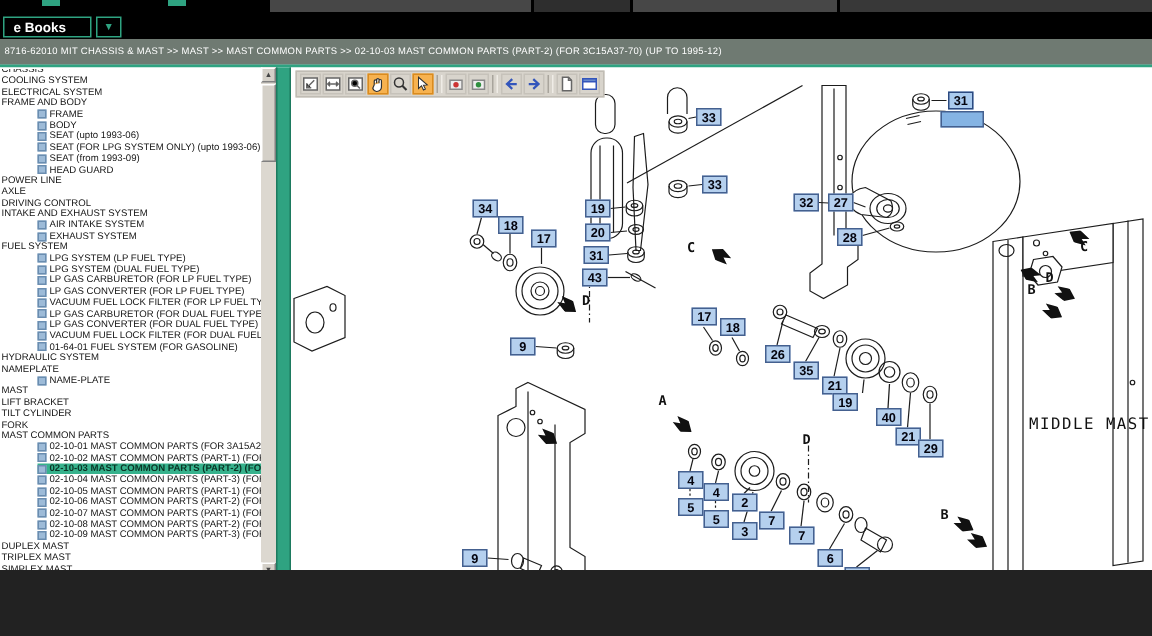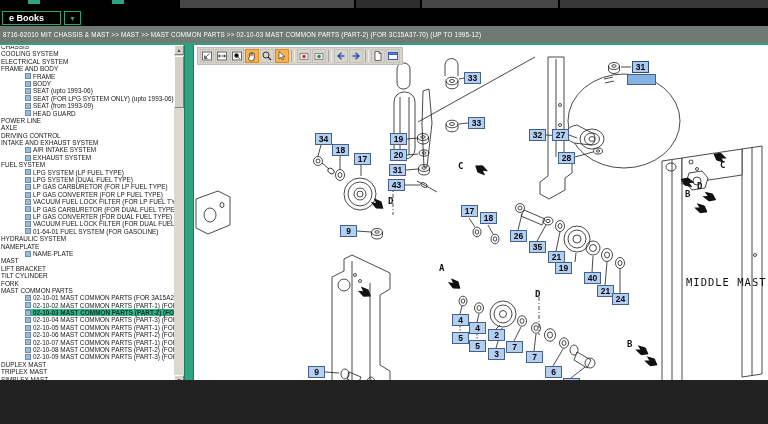--- a/index.html
+++ b/index.html
@@ -517,21 +517,21 @@
           <div class="callout" style="left: 364px; top: 107px;">28</div>
           <div class="callout" style="left: 146px; top: 180px;">9</div>
           <div class="callout" style="left: 267px; top: 160px;">17</div>
           <div class="callout" style="left: 286px; top: 167px;">18</div>
           <div class="callout" style="left: 316px; top: 185px;">26</div>
           <div class="callout" style="left: 335px; top: 196px;">35</div>
           <div class="callout" style="left: 354px; top: 206px;">21</div>
           <div class="callout" style="left: 361px; top: 217px;">19</div>
           <div class="callout" style="left: 390px; top: 227px;">40</div>
           <div class="callout" style="left: 403px; top: 240px;">21</div>
-          <div class="callout" style="left: 418px; top: 248px;">24</div>
+          <div class="callout" style="left: 418px; top: 248px;">29</div>
           <div class="callout" style="left: 258px; top: 269px;">4</div>
           <div class="callout" style="left: 275px; top: 277px;">4</div>
           <div class="callout" style="left: 258px; top: 287px;">5</div>
           <div class="callout" style="left: 275px; top: 295px;">5</div>
           <div class="callout" style="left: 294px; top: 284px;">2</div>
           <div class="callout" style="left: 294px; top: 303px;">3</div>
           <div class="callout" style="left: 312px; top: 296px;">7</div>
           <div class="callout" style="left: 332px; top: 306px;">7</div>
           <div class="callout" style="left: 351px; top: 321px;">6</div>
           <div class="callout" style="left: 369px; top: 333px;">8</div>

